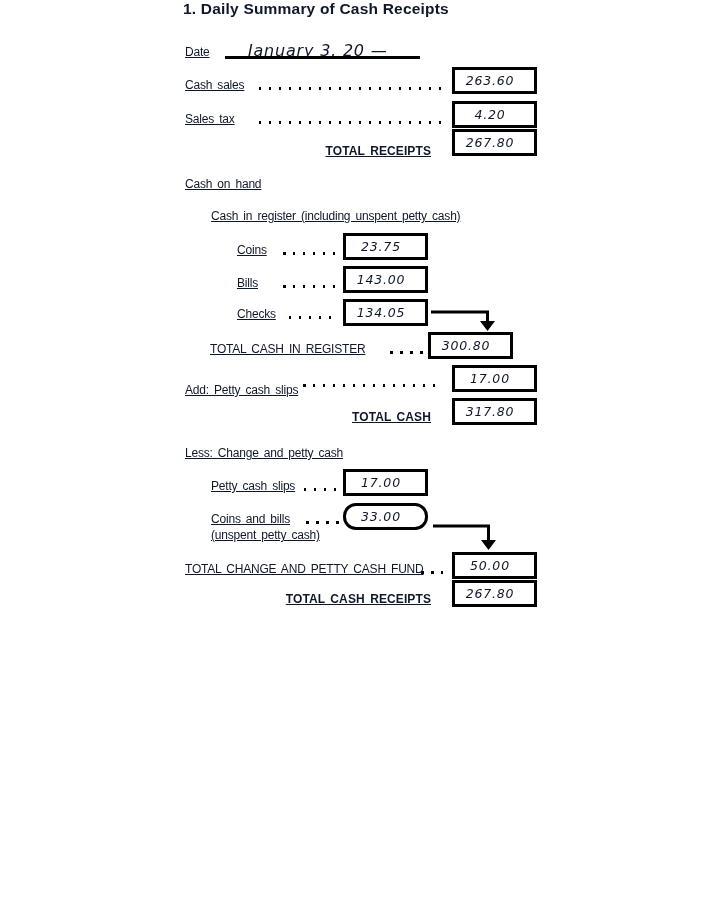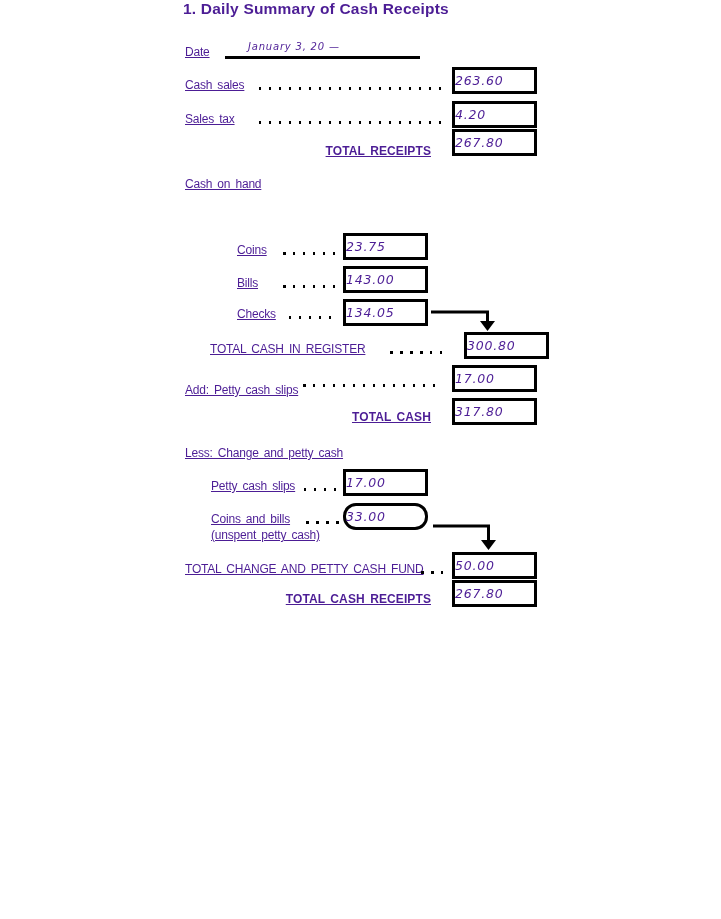--- a/index.html
+++ b/index.html
@@ -6,21 +6,21 @@
     margin: 0;
     padding: 0;
     background: #ffffff;
   }
   #page {
     position: relative;
     width: 721px;
     height: 919px;
     background: #ffffff;
     font-family: "Liberation Sans", sans-serif;
-    color: #4c1d95;
+    color: #0f172a;
     overflow: hidden;
   }
   .abs { position: absolute; }
   .title {
     font-size: 15.5px;
     font-weight: bold;
     letter-spacing: 0.2px;
     white-space: nowrap;
   }
   .lbl {
@@ -34,36 +34,36 @@
     font-size: 12px;
     font-weight: bold;
     letter-spacing: 0.1px;
     word-spacing: 2px;
     white-space: nowrap;
     text-decoration: underline;
   }
   .hand {
     font-family: "DejaVu Sans", sans-serif;
     font-style: oblique;
-    font-size: 10px;
+    font-size: 16px;
     letter-spacing: 0.8px;
     white-space: nowrap;
   }
   .box {
     border: 3px solid #000;
     width: 79px;   
     height: 21px;  
     background: #fff;
   }
   .box .val {
     display: block;
     width: 100%;
     height: 14px;
     line-height: 21px;
-    text-align: left;
+    text-align: center;
     padding-right: 9px;
     box-sizing: border-box;
     font-family: "DejaVu Sans", sans-serif;
     font-style: oblique;
     font-size: 12.5px;
     letter-spacing: 0.8px;
   }
   .dots {
     height: 3px;
     background-image: repeating-linear-gradient(to right, #000 0 2.5px, transparent 2.5px 10px);
@@ -96,20 +96,21 @@
   <div class="abs box" style="left:452px; top:101px;">
     <span class="val">4.20</span>
   </div>
 
   <div class="abs bold-lbl" style="right:290px; top:144px;">TOTAL RECEIPTS</div>
   <div class="abs box" style="left:452px; top:129px;">
     <span class="val">267.80</span>
   </div>
 
   <div class="abs lbl" style="left:185px; top:177px;">Cash on hand</div>
+  <div class="abs lbl" style="left:211px; top:209px;">Cash in register (including unspent petty cash)</div>
 
   <div class="abs lbl" style="left:237px; top:243px;">Coins</div>
   <div class="abs dots" style="left:283px; top:252px; width:56px;"></div>
   <div class="abs box" style="left:343px; top:233px;">
     <span class="val">23.75</span>
   </div>
 
   <div class="abs lbl" style="left:237px; top:276px;">Bills</div>
   <div class="abs dots" style="left:283px; top:285px; width:56px;"></div>
   <div class="abs box" style="left:343px; top:266px;">
@@ -122,21 +123,21 @@
     <span class="val">134.05</span>
   </div>
 
   <svg class="abs flow" style="left:430px; top:305px;" width="75" height="30" viewBox="0 0 75 30">
     <polyline points="1,7 57.5,7 57.5,17" fill="none" stroke="#000" stroke-width="3"></polyline>
     <polygon points="50,16 65,16 57.5,26" fill="#000"></polygon>
   </svg>
 
   <div class="abs lbl" style="left:210px; top:342px;">TOTAL CASH IN REGISTER</div>
   <div class="abs dots" style="left:390px; top:351px; width:52px;"></div>
-  <div class="abs box" style="left:464px; top:332px;">
+  <div class="abs box" style="left:428px; top:332px;">
     <span class="val">300.80</span>
   </div>
 
   <div class="abs lbl" style="left:185px; top:375px;margin-top:8px;">Add: Petty cash slips</div>
   <div class="abs dots" style="left:303px; top:384px; width:139px;"></div>
   <div class="abs box" style="left:452px; top:365px;">
     <span class="val">17.00</span>
   </div>
 
   <div class="abs bold-lbl" style="right:290px; top:410px;">TOTAL CASH</div>

